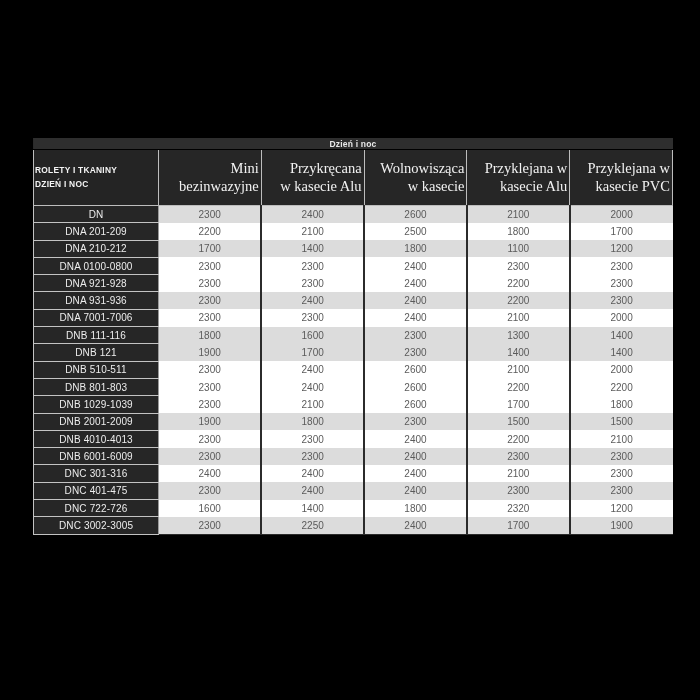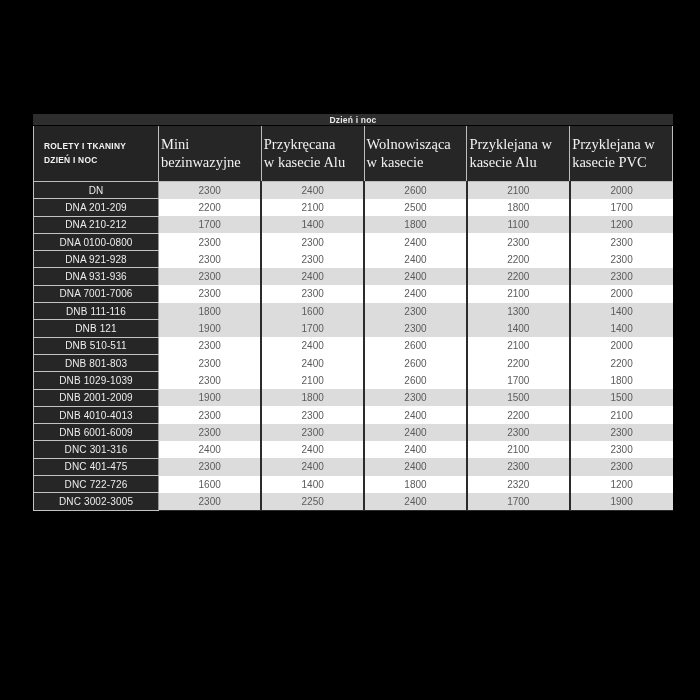--- a/index.html
+++ b/index.html
@@ -16,21 +16,21 @@
     position: relative;
     width: 700px;
     height: 700px;
     background: #000000;
   }
 
   
   #table-wrap {
     position: absolute;
     left: 33px;
-    top: 114px;
+    top: 138px;
     width: 580px;
   }
 
   table.price-table {
     border-collapse: collapse;
     table-layout: fixed;
     width: 639px;
     background: #2b2b2b;
   }
 
@@ -48,35 +48,35 @@
   }
 
   
   tr.header-row th {
     background: #262626;
     color: #f2f2f2;
     font-weight: normal;
     font-family: "Liberation Serif", serif;
     font-size: 14.5px;
     line-height: 1.22;
-    text-align: left;
+    text-align: right;
     vertical-align: middle;
     height: 53px;
     padding: 1px 2px;
     border: 1px solid #bdbdbd;
   }
 
   tr.header-row th.corner-head {
     font-family: "Liberation Sans", sans-serif;
     font-size: 8.4px;
     font-weight: bold;
     letter-spacing: .25px;
     line-height: 1.65;
     text-align: left;
-    padding-left: 10px;
+    padding-left: 1px;
     color: #f4f4f4;
     background: #242424;
   }
 
   
   tbody td {
     height: 16.3px;
     padding: 0;
     font-size: 10px;
     text-align: center;

